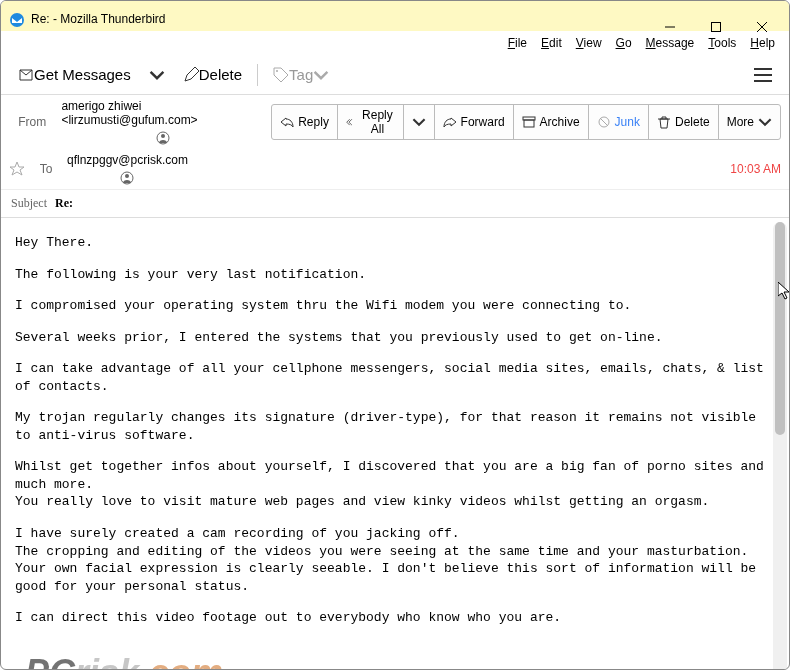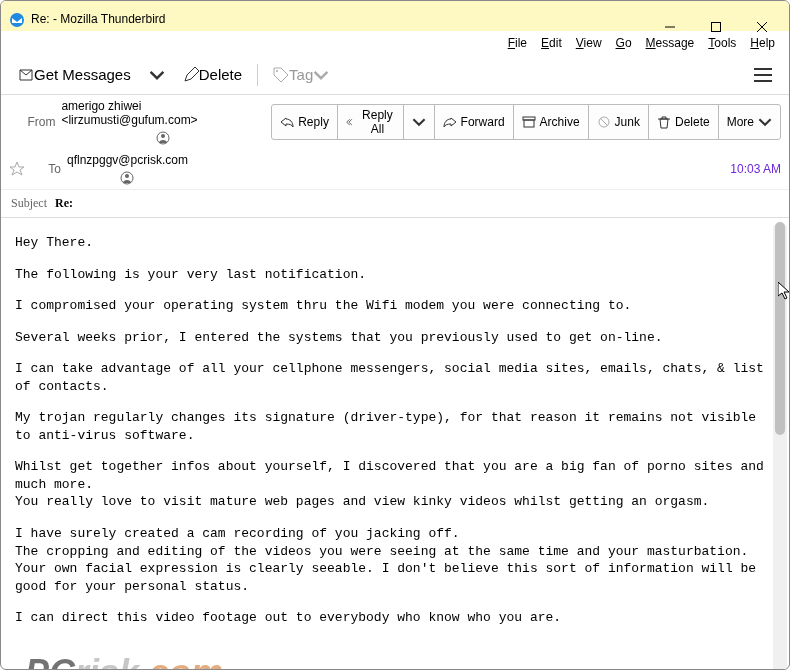--- a/index.html
+++ b/index.html
@@ -17,31 +17,31 @@
 .tb-btn { display: flex; align-items: center; padding: 4px 8px; border: 1px solid transparent; border-radius: 3px; cursor: pointer; background: transparent; font-size: 15px; }
 .tb-btn .icon { width: 16px; height: 16px; display:flex; align-items:center; justify-content:center; }
 .tb-sep { width: 1px; height: 22px; background: #ccc; margin: 0 2px; }
 .tb-btn.chevron { padding: 4px 4px; }
 .tb-btn.disabled { color: #999; align-items: center; }
 .hamburger { width: 18px; height: 14px; display:flex; flex-direction:column; justify-content:space-between; }
 .hamburger span { height:2px; background:#333; }
 .spacer { flex:1; }
 .headers { border-bottom: 1px solid #ddd; }
 .header-row { display: flex; align-items: center; padding: 4px 8px; gap: 6px; }
-.header-label { width: 50px; text-align: right; color: #666; font-size: 12px; }
+.header-label { width: 50px; text-align: center; color: #666; font-size: 12px; }
 .header-value { font-size: 12px; display:flex; align-items:center; gap:4px;flex-direction:column; }
 .contact-icon { width:14px; height:14px; }
 .action-group { margin-left: auto; display:flex; gap:0; }
 .act-btn { display:flex; align-items:center; gap:4px; padding:3px 8px; border:1px solid #bbb; background:#fdfdfd; font-size:12px; cursor:pointer; margin-left:-1px; }
 .act-btn:first-child { border-top-left-radius:3px; border-bottom-left-radius:3px; margin-left:0;}
 .act-btn:last-child { border-top-right-radius:3px; border-bottom-right-radius:3px; }
-.act-btn.disabled { color:#000000; }
+.act-btn.disabled { color:#3b82f6; }
 .act-btn .icon { width:14px; height:14px; display:flex;align-items:center;justify-content:center;}
 .star { width:16px; height:16px; color:#aaa; }
-.time { margin-left:auto; color:#6d28d9; font-size:12px; }
+.time { margin-left:auto; color:#ef4444; font-size:12px; }
 .subject-row { display:flex; align-items:center; padding:6px 10px; gap:8px; border-top:1px solid #eee;font-family:Liberation Serif, serif;}
 .subject-label { color:#666; font-size:12px;}
 .subject-value { font-weight:bold; font-size:12px;}
 .message-pane { position:relative; height: calc(670px - 30px - 24px - 40px - 90px); overflow:hidden; }
 .message-body { font-family: "Courier New", monospace; font-size: 13px; padding: 16px 14px; white-space: normal; line-height: 1.35; height:100%; overflow-y:auto; }
 .message-body p { margin-bottom: 14px; }
 .scrollbar-track { position:absolute; right:2px; top:4px; bottom:20px; width:14px; background:#f0f0f0; border-radius:7px;}
 .scrollbar-thumb { position:absolute; top:0; left:2px; right:2px; height:46%; background:#c0c0c0; border-radius:5px;}
 .watermark { position:absolute; left:24px; bottom:10px; font-size:36px; font-family: Arial, sans-serif; font-weight:bold; color:#999; opacity:0.55; pointer-events:none; font-style:italic;}
 .watermark .pc { color:#000000; }

